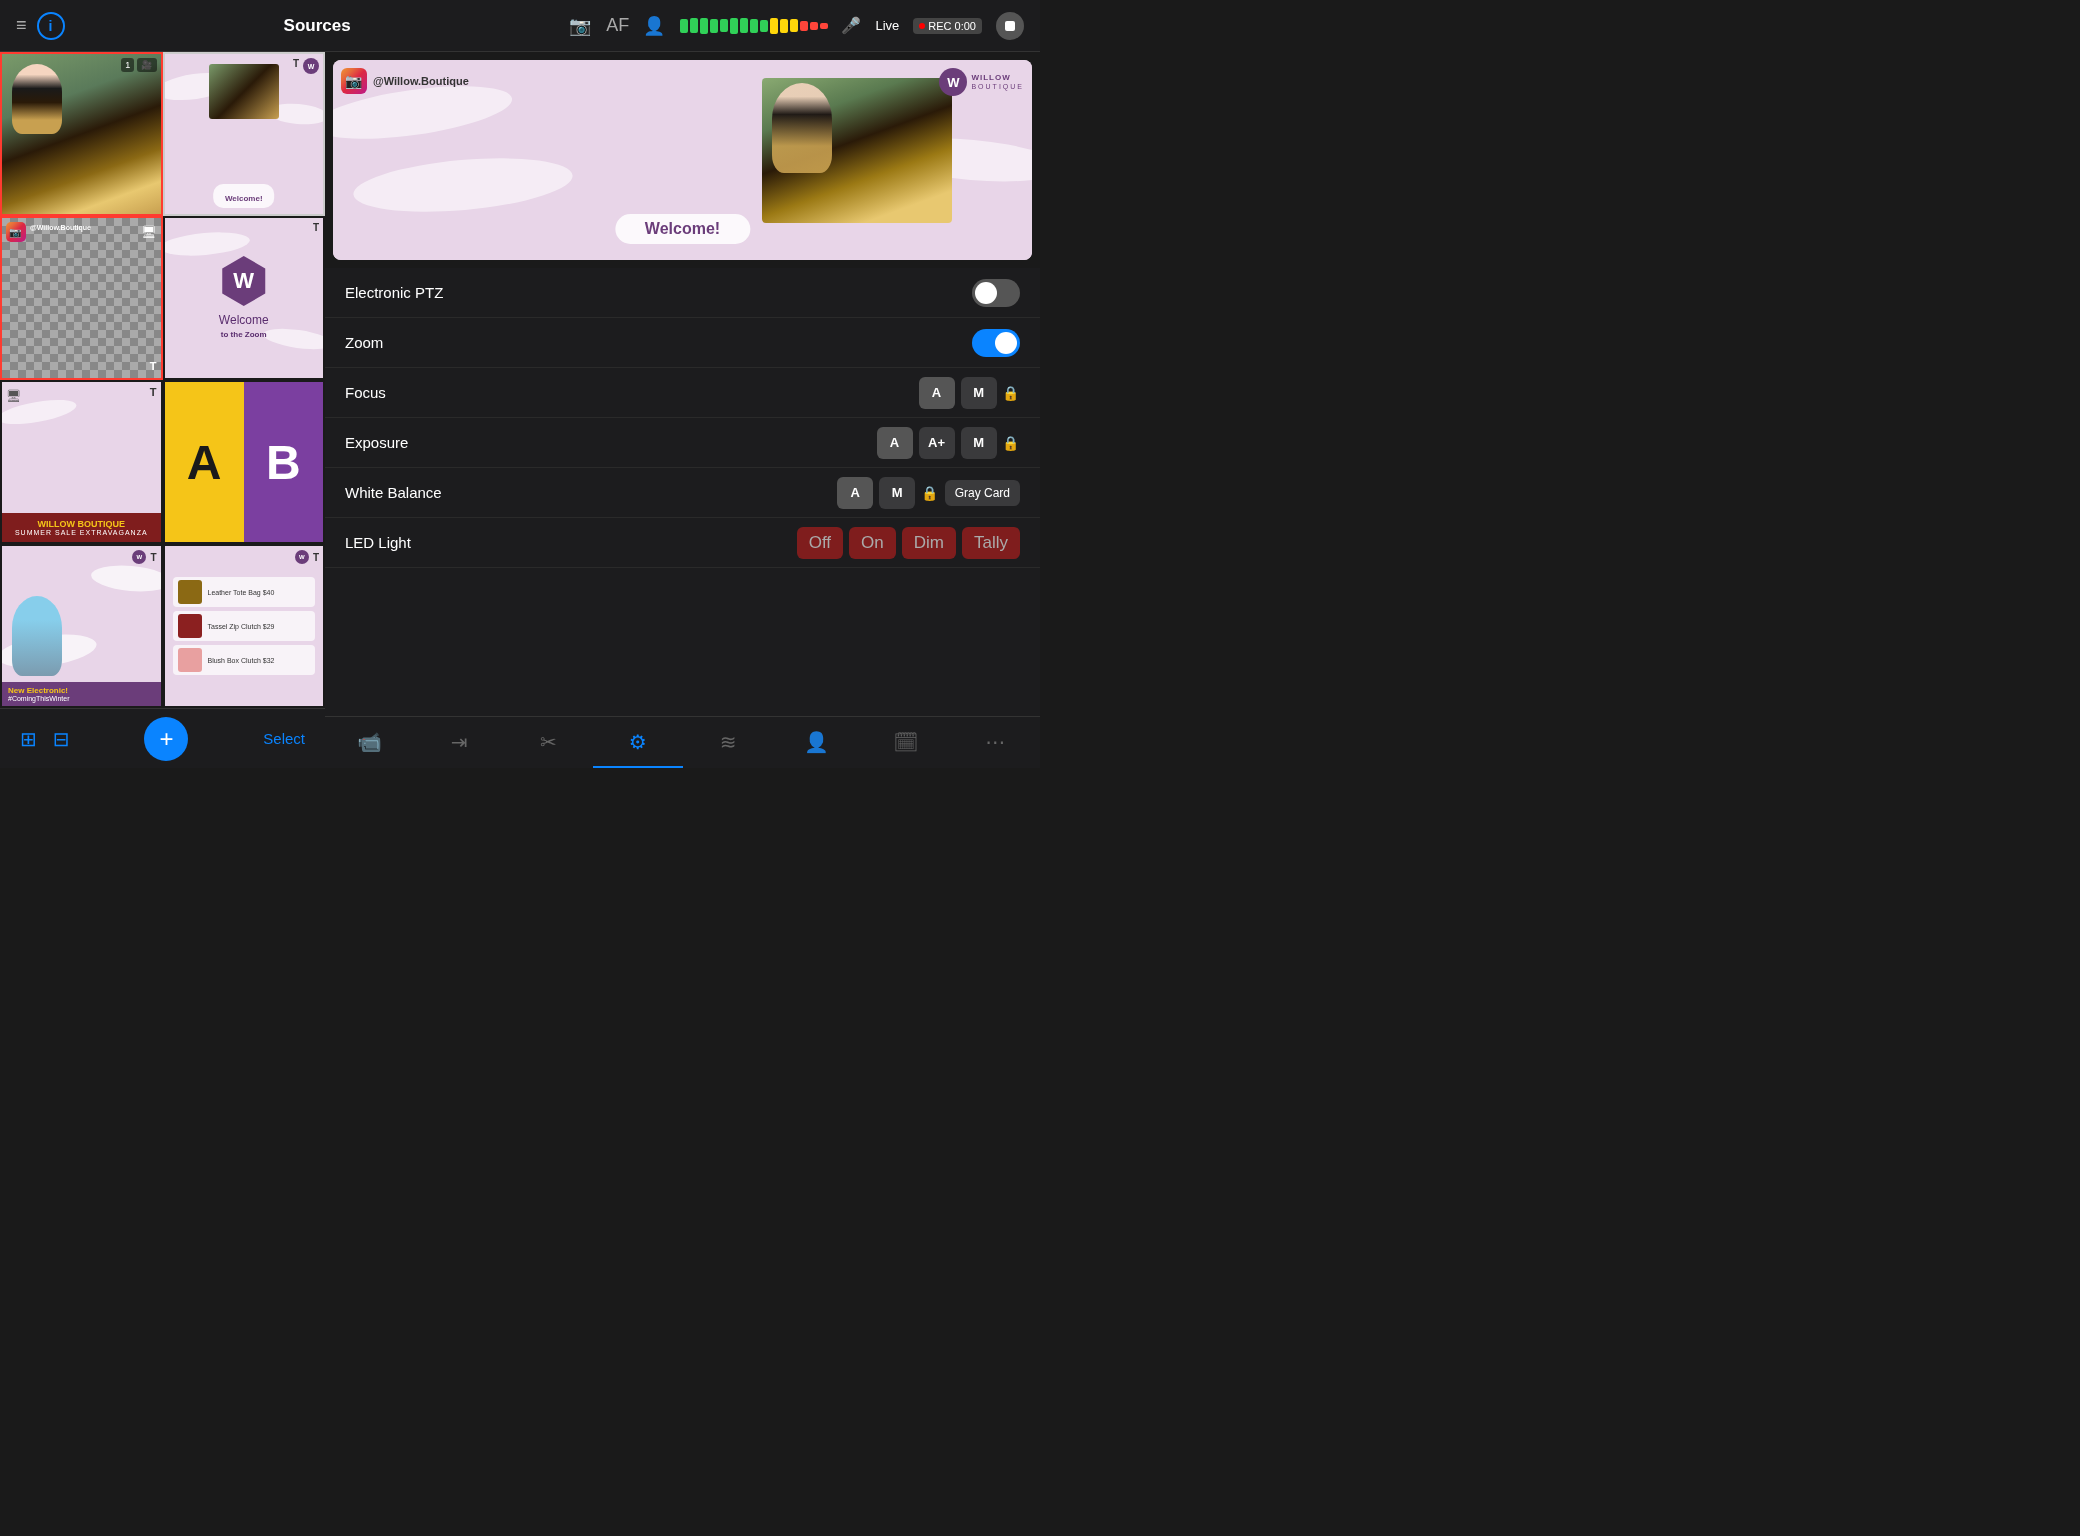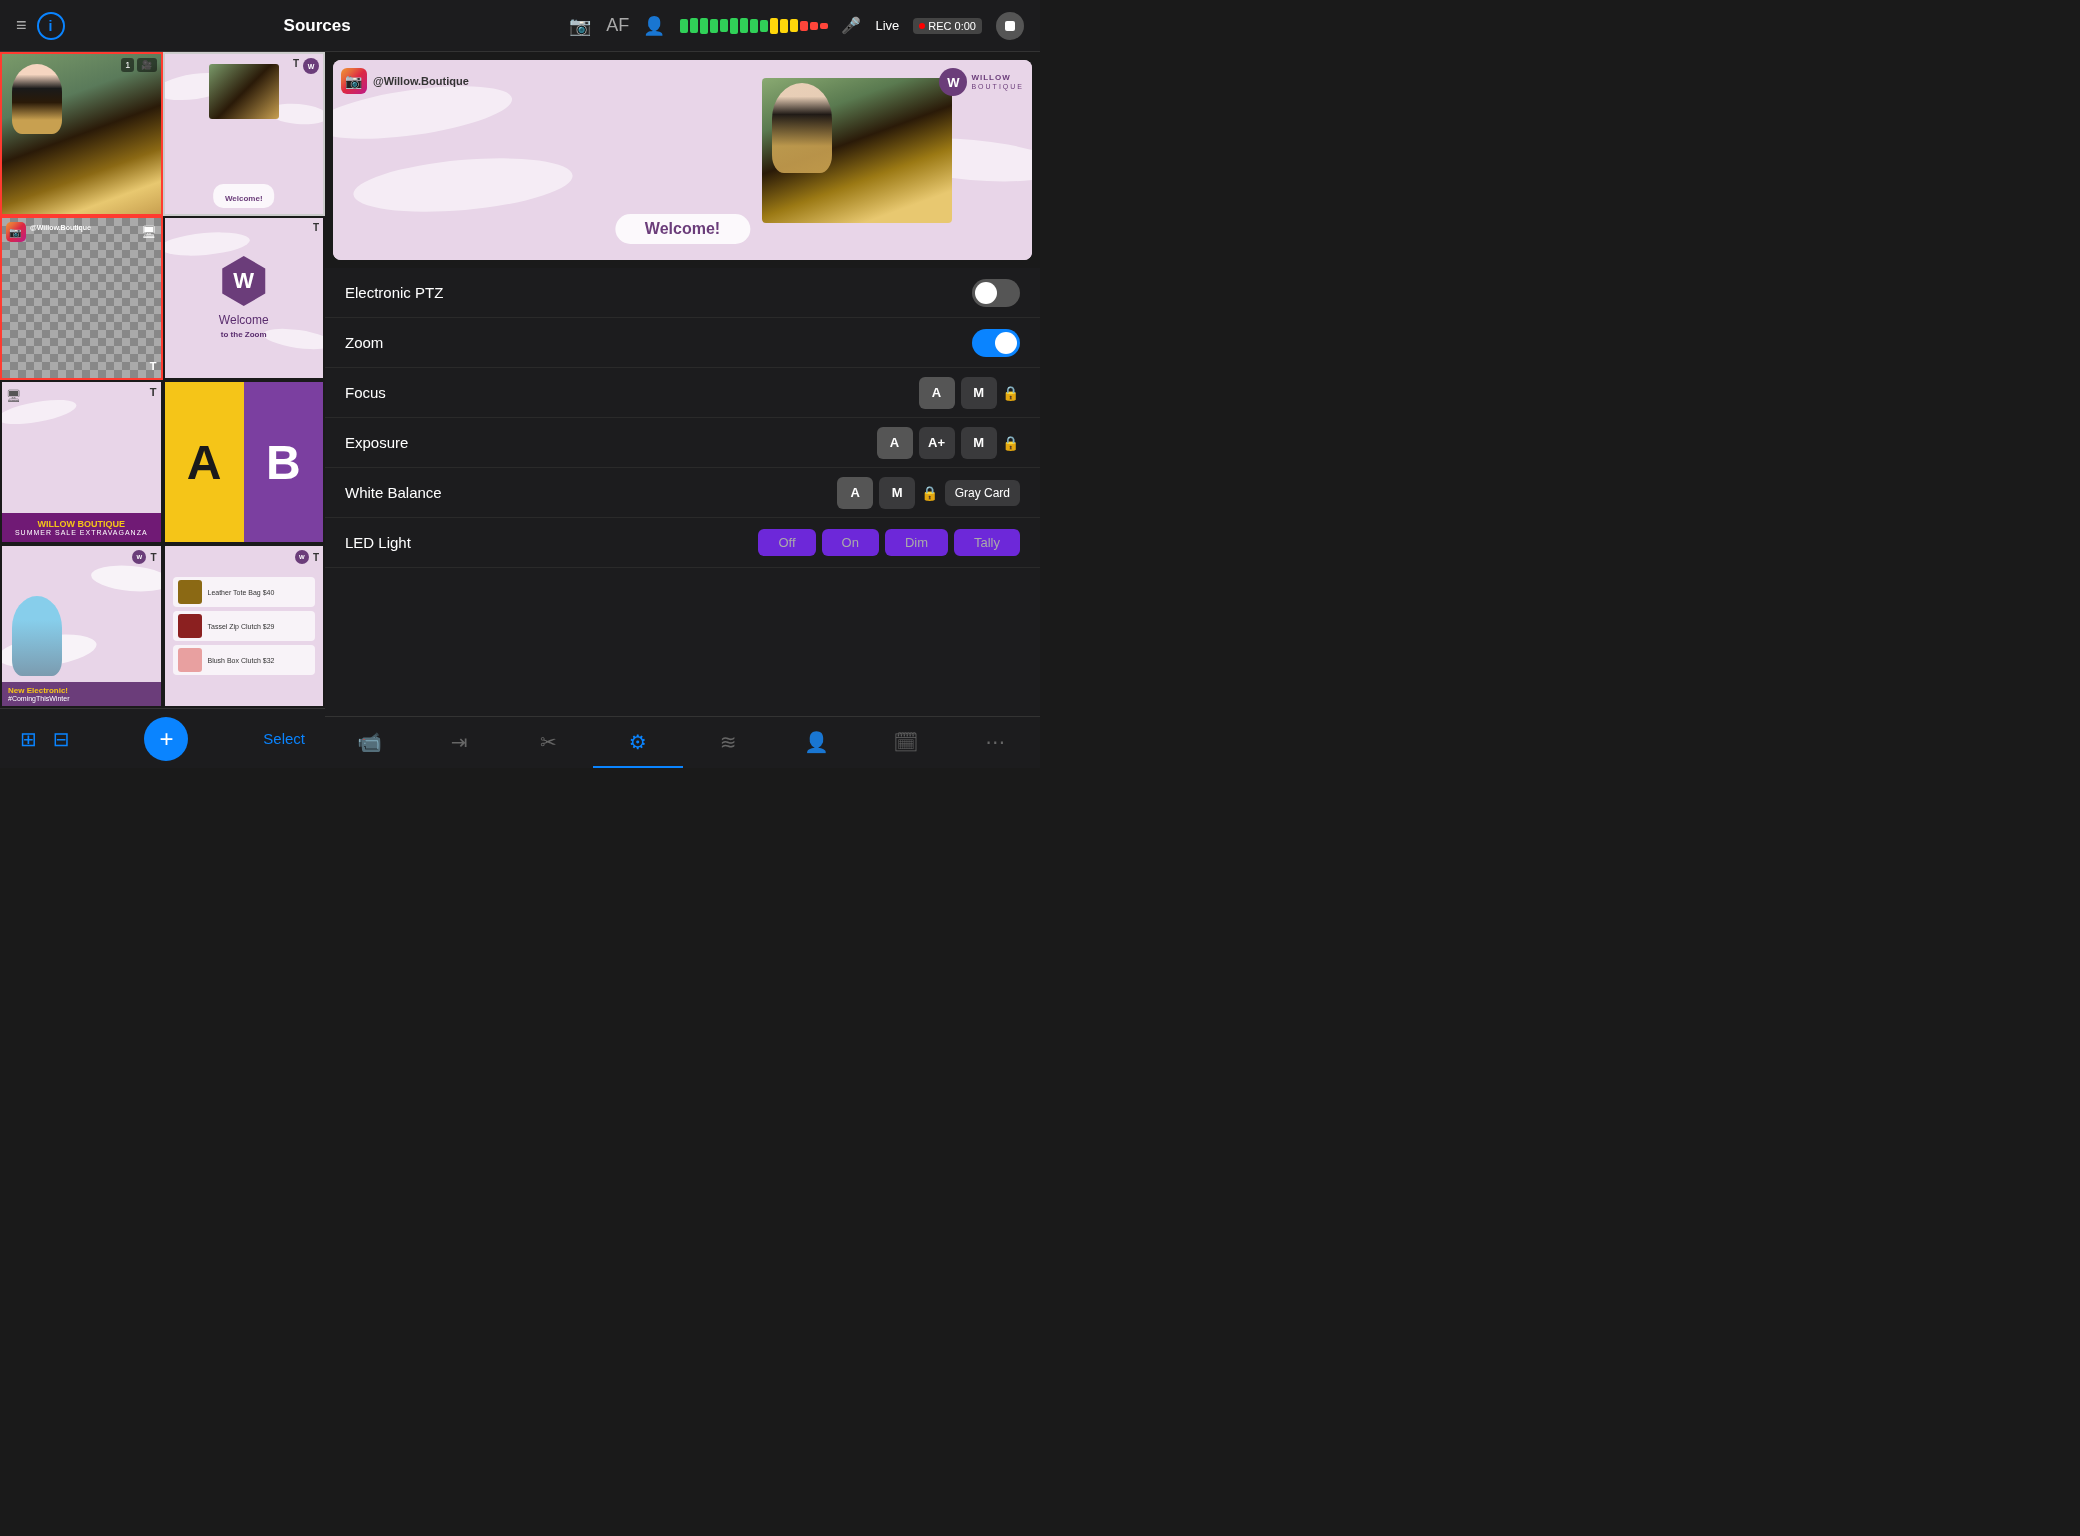--- a/index.html
+++ b/index.html
@@ -161,21 +161,21 @@
 
     
     .boutique-scene {
       width: 100%; height: 100%;
       background: #e8d5e8;
       display: flex; flex-direction: column;
       justify-content: flex-end;
       position: relative;
     }
     .boutique-bottom-bar {
-      background: #701a75;
+      background: #7f1d1d;
       padding: 6px 8px;
     }
     .boutique-name { color: #f5c518; font-size: 9px; font-weight: 900; text-align: center; }
     .boutique-sale { color: #fff; font-size: 7px; text-align: center; letter-spacing: 1px; }
 
     
     .collection-scene {
       width: 100%; height: 100%;
       background: #e8d5e8;
       display: flex; flex-direction: column;
@@ -355,22 +355,22 @@
 
     
     .gray-card-btn {
       background: #3a3a3c; border-radius: 6px;
       padding: 6px 10px; color: #fff; font-size: 12px;
       cursor: pointer;
     }
 
     
     .led-btn {
-      background: #6d28d9; border-radius: 6px;
-      padding: 6px 20px; color: #aaa; font-size: 13px;
+      background: #7f1d1d; border-radius: 6px;
+      padding: 6px 12px; color: #aaa; font-size: 17px;
       cursor: pointer;
     }
 
     
     .tab-bar {
       height: 52px;
       background: #1c1c1e;
       border-top: 1px solid #333;
       display: flex;
       align-items: stretch;

